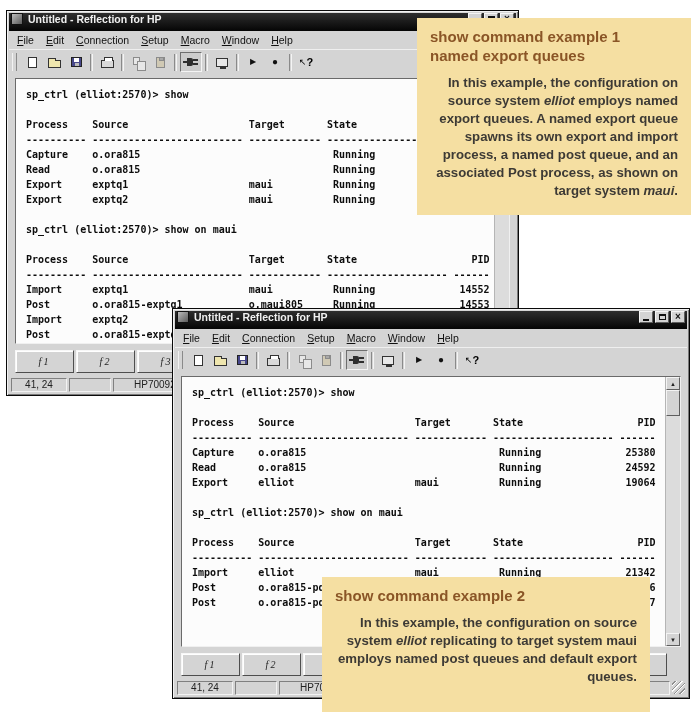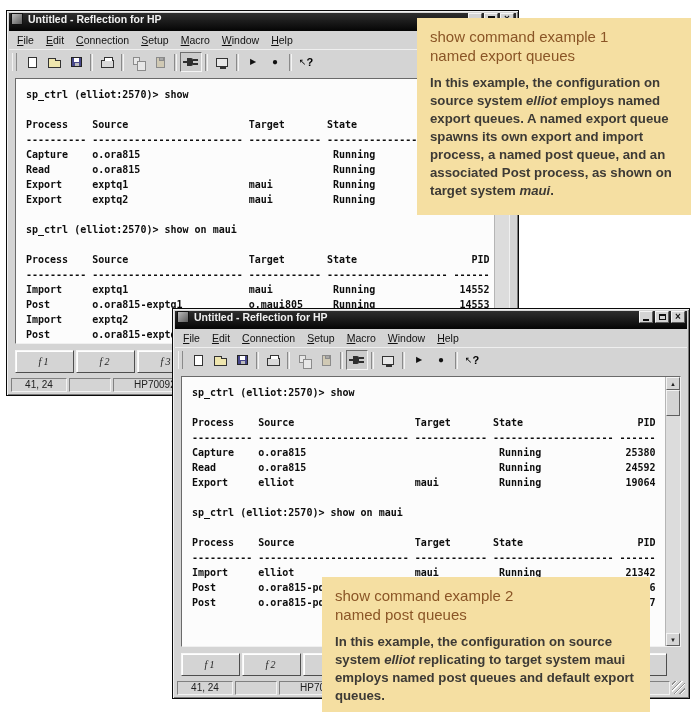--- a/index.html
+++ b/index.html
@@ -93,22 +93,22 @@
       font-size:10px;color:#222;display:flex;align-items:center;padding:0 20px;
       white-space:nowrap;overflow:hidden;box-sizing:border-box;}
   .p1{width:56px;justify-content:center;}
   .p2{width:28px;}
   .p3{flex:1;}
   .rgrip{width:13px;height:13px;background:repeating-linear-gradient(135deg,
         #d4d4d4 0 2px,#8f8f8f 2px 3px,#fdfdfd 3px 4px);flex:0 0 auto;}
 
   
   .callout{position:absolute;background:#f5dfa2;padding:9px 13px;box-sizing:border-box;}
-  .ct{font-size:15px;font-weight:normal;color:#8a5526;line-height:19px;margin-bottom:9px;}
-  .cb{font-size:13.2px;font-weight:bold;color:#3d3a35;line-height:18px;}
+  .ct{font-size:15px;font-weight:bold;color:#8a5526;line-height:19px;margin-bottom:9px;}
+  .cb{font-size:13.2px;font-weight:bold;color:#3d3a35;line-height:18px;text-align:right;}
   .cb i{font-style:italic;}
 </style>
 </head>
 <body>
 
 <div id="stage">
 
   <div class="win" id="win1" style="left:6px;top:10px;width:513px;height:386px;z-index:1;">
     <div class="tbar">
       <span class="appicon"></span>
@@ -346,18 +346,17 @@
       <span class="sp p1">41, 24</span>
       <span class="sp p2"></span>
       <span class="sp p3">HP70092 -- elliot via TELNET</span>
       <span class="rgrip"></span>
     </div>
   </div>
 
   <div class="callout" id="callout2" style="left:322px;top:577px;width:328px;height:135px;z-index:20;">
     <div class="ct">
       <div>show command example 2</div>
-      <div>named post queues</div>
     </div>
     <div class="cb"><span>In this example, the configuration on source system </span><i>elliot</i><span> replicating to target system maui employs named post queues and default export queues.</span></div>
   </div>
 
 </div>
 
 </body></html>

